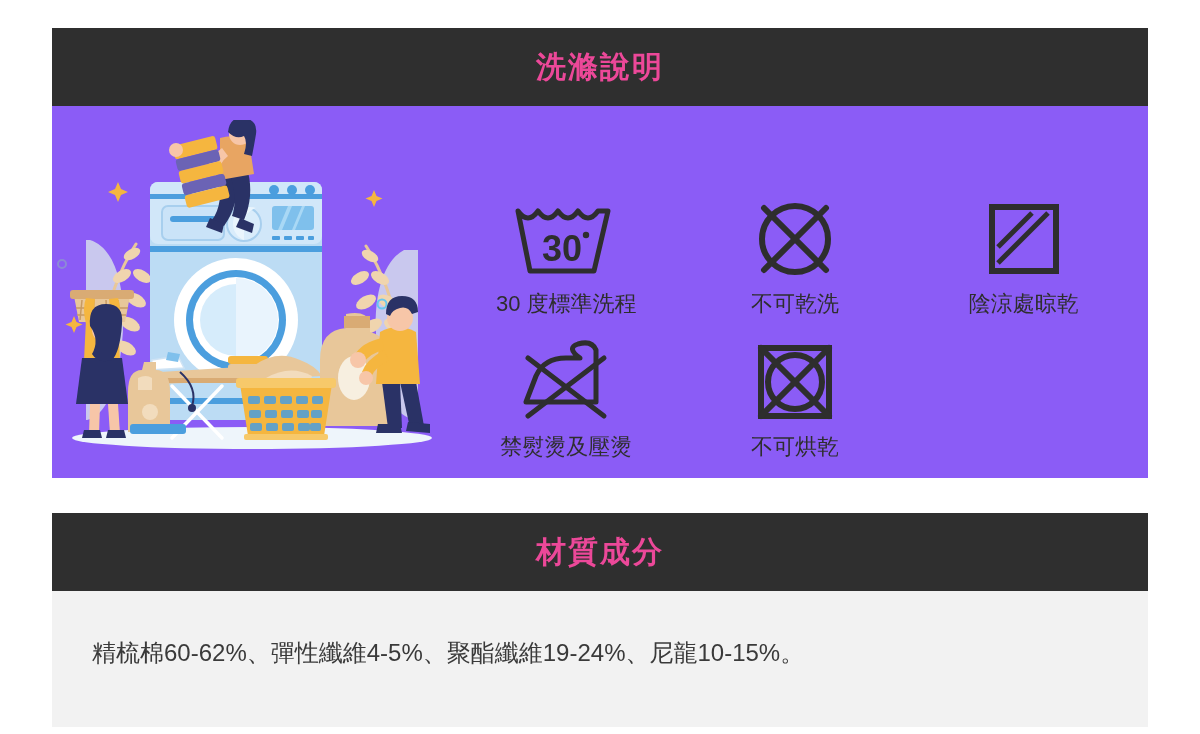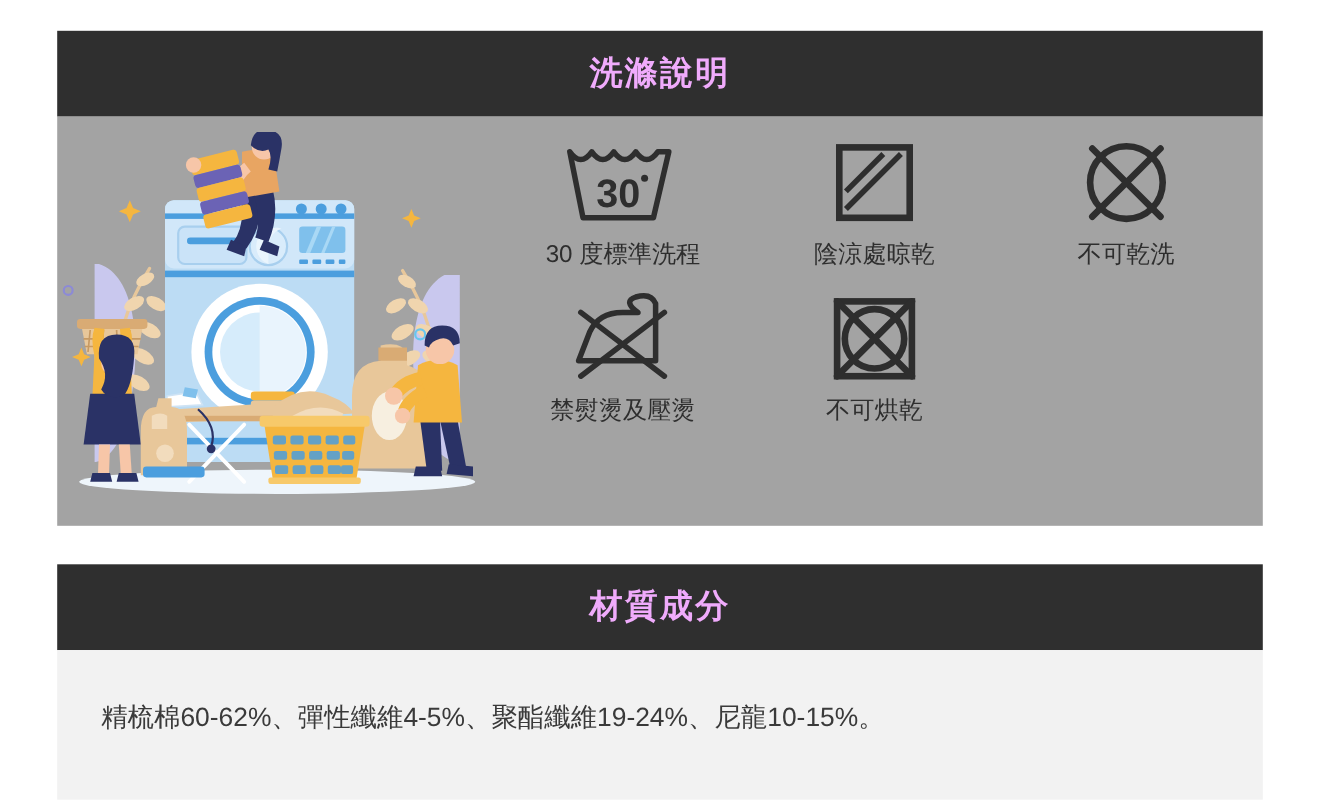--- a/index.html
+++ b/index.html
@@ -23,35 +23,35 @@
   .wrap {
     position: absolute;
     left: 52px;
     top: 28px;
     width: 1096px;
   }
 
   
   .section-bar {
     background: #2f2f2f;
-    color: #f0abfc;
+    color: #ec4899;
     text-align: center;
     font-size: 30px;
     font-weight: bold;
     letter-spacing: 2px;
     line-height: 1;
     padding: 24px 0 24px 0;
   }
 
   
   .care-body {
     display: flex;
-    align-items: flex-start;
+    align-items: flex-end;
     padding: 14px 0 18px 0;
-    background: #a3a3a3;
+    background: #8b5cf6;
   }
   .illo {
     width: 400px;
     flex: 0 0 400px;
     height: 340px;
     position: relative;
   }
   .symbols {
     flex: 1 1 auto;
     display: grid;
@@ -325,38 +325,38 @@
               <path d="M12 14 q 10 14 20 0 q 10 14 20 0 q 10 14 20 0 q 10 14 20 0 L 102 14 L 88 74 L 24 74 Z" fill="none" stroke="#2e2e2e" stroke-width="5" stroke-linejoin="round" stroke-linecap="round"></path>
               <text x="56" y="64" font-family="'Liberation Sans', sans-serif" font-size="36" font-weight="bold" text-anchor="middle" fill="#2e2e2e">30</text>
               <circle cx="80" cy="38" r="3.2" fill="#2e2e2e"></circle>
             </svg>
           </div>
           <div class="sym-label">30 度標準洗程</div>
         </div>
 
         <div class="sym-cell">
           <div class="sym-glyph">
+            <svg width="88" height="88" viewBox="0 0 88 88" xmlns="http://www.w3.org/2000/svg">
+              <circle cx="44" cy="44" r="33" fill="none" stroke="#2e2e2e" stroke-width="6"></circle>
+              <line x1="13" y1="13" x2="75" y2="75" stroke="#2e2e2e" stroke-width="6" stroke-linecap="round"></line>
+              <line x1="75" y1="13" x2="13" y2="75" stroke="#2e2e2e" stroke-width="6" stroke-linecap="round"></line>
+            </svg>
+          </div>
+          <div class="sym-label">不可乾洗</div>
+        </div>
+
+        <div class="sym-cell">
+          <div class="sym-glyph">
             <svg width="84" height="84" viewBox="0 0 84 84" xmlns="http://www.w3.org/2000/svg">
               <rect x="10" y="10" width="64" height="64" fill="none" stroke="#2e2e2e" stroke-width="6"></rect>
               <line x1="16" y1="50" x2="50" y2="16" stroke="#2e2e2e" stroke-width="5"></line>
               <line x1="16" y1="66" x2="66" y2="16" stroke="#2e2e2e" stroke-width="5"></line>
             </svg>
           </div>
           <div class="sym-label">陰涼處晾乾</div>
-        </div>
-
-        <div class="sym-cell">
-          <div class="sym-glyph">
-            <svg width="88" height="88" viewBox="0 0 88 88" xmlns="http://www.w3.org/2000/svg">
-              <circle cx="44" cy="44" r="33" fill="none" stroke="#2e2e2e" stroke-width="6"></circle>
-              <line x1="13" y1="13" x2="75" y2="75" stroke="#2e2e2e" stroke-width="6" stroke-linecap="round"></line>
-              <line x1="75" y1="13" x2="13" y2="75" stroke="#2e2e2e" stroke-width="6" stroke-linecap="round"></line>
-            </svg>
-          </div>
-          <div class="sym-label">不可乾洗</div>
         </div>
 
 
         <div class="sym-cell">
           <div class="sym-glyph">
             <svg width="104" height="84" viewBox="0 0 104 84" xmlns="http://www.w3.org/2000/svg">
               <path d="M12 62 L 22 36 q 8 -18 30 -18 l 14 0 q -14 -10 -2 -14 q 14 -4 18 6 l 0 52 -70 0 z" fill="none" stroke="#2e2e2e" stroke-width="5" stroke-linejoin="round" stroke-linecap="round"></path>
               <line x1="14" y1="18" x2="90" y2="76" stroke="#2e2e2e" stroke-width="5" stroke-linecap="round"></line>
               <line x1="90" y1="18" x2="14" y2="76" stroke="#2e2e2e" stroke-width="5" stroke-linecap="round"></line>
             </svg>

